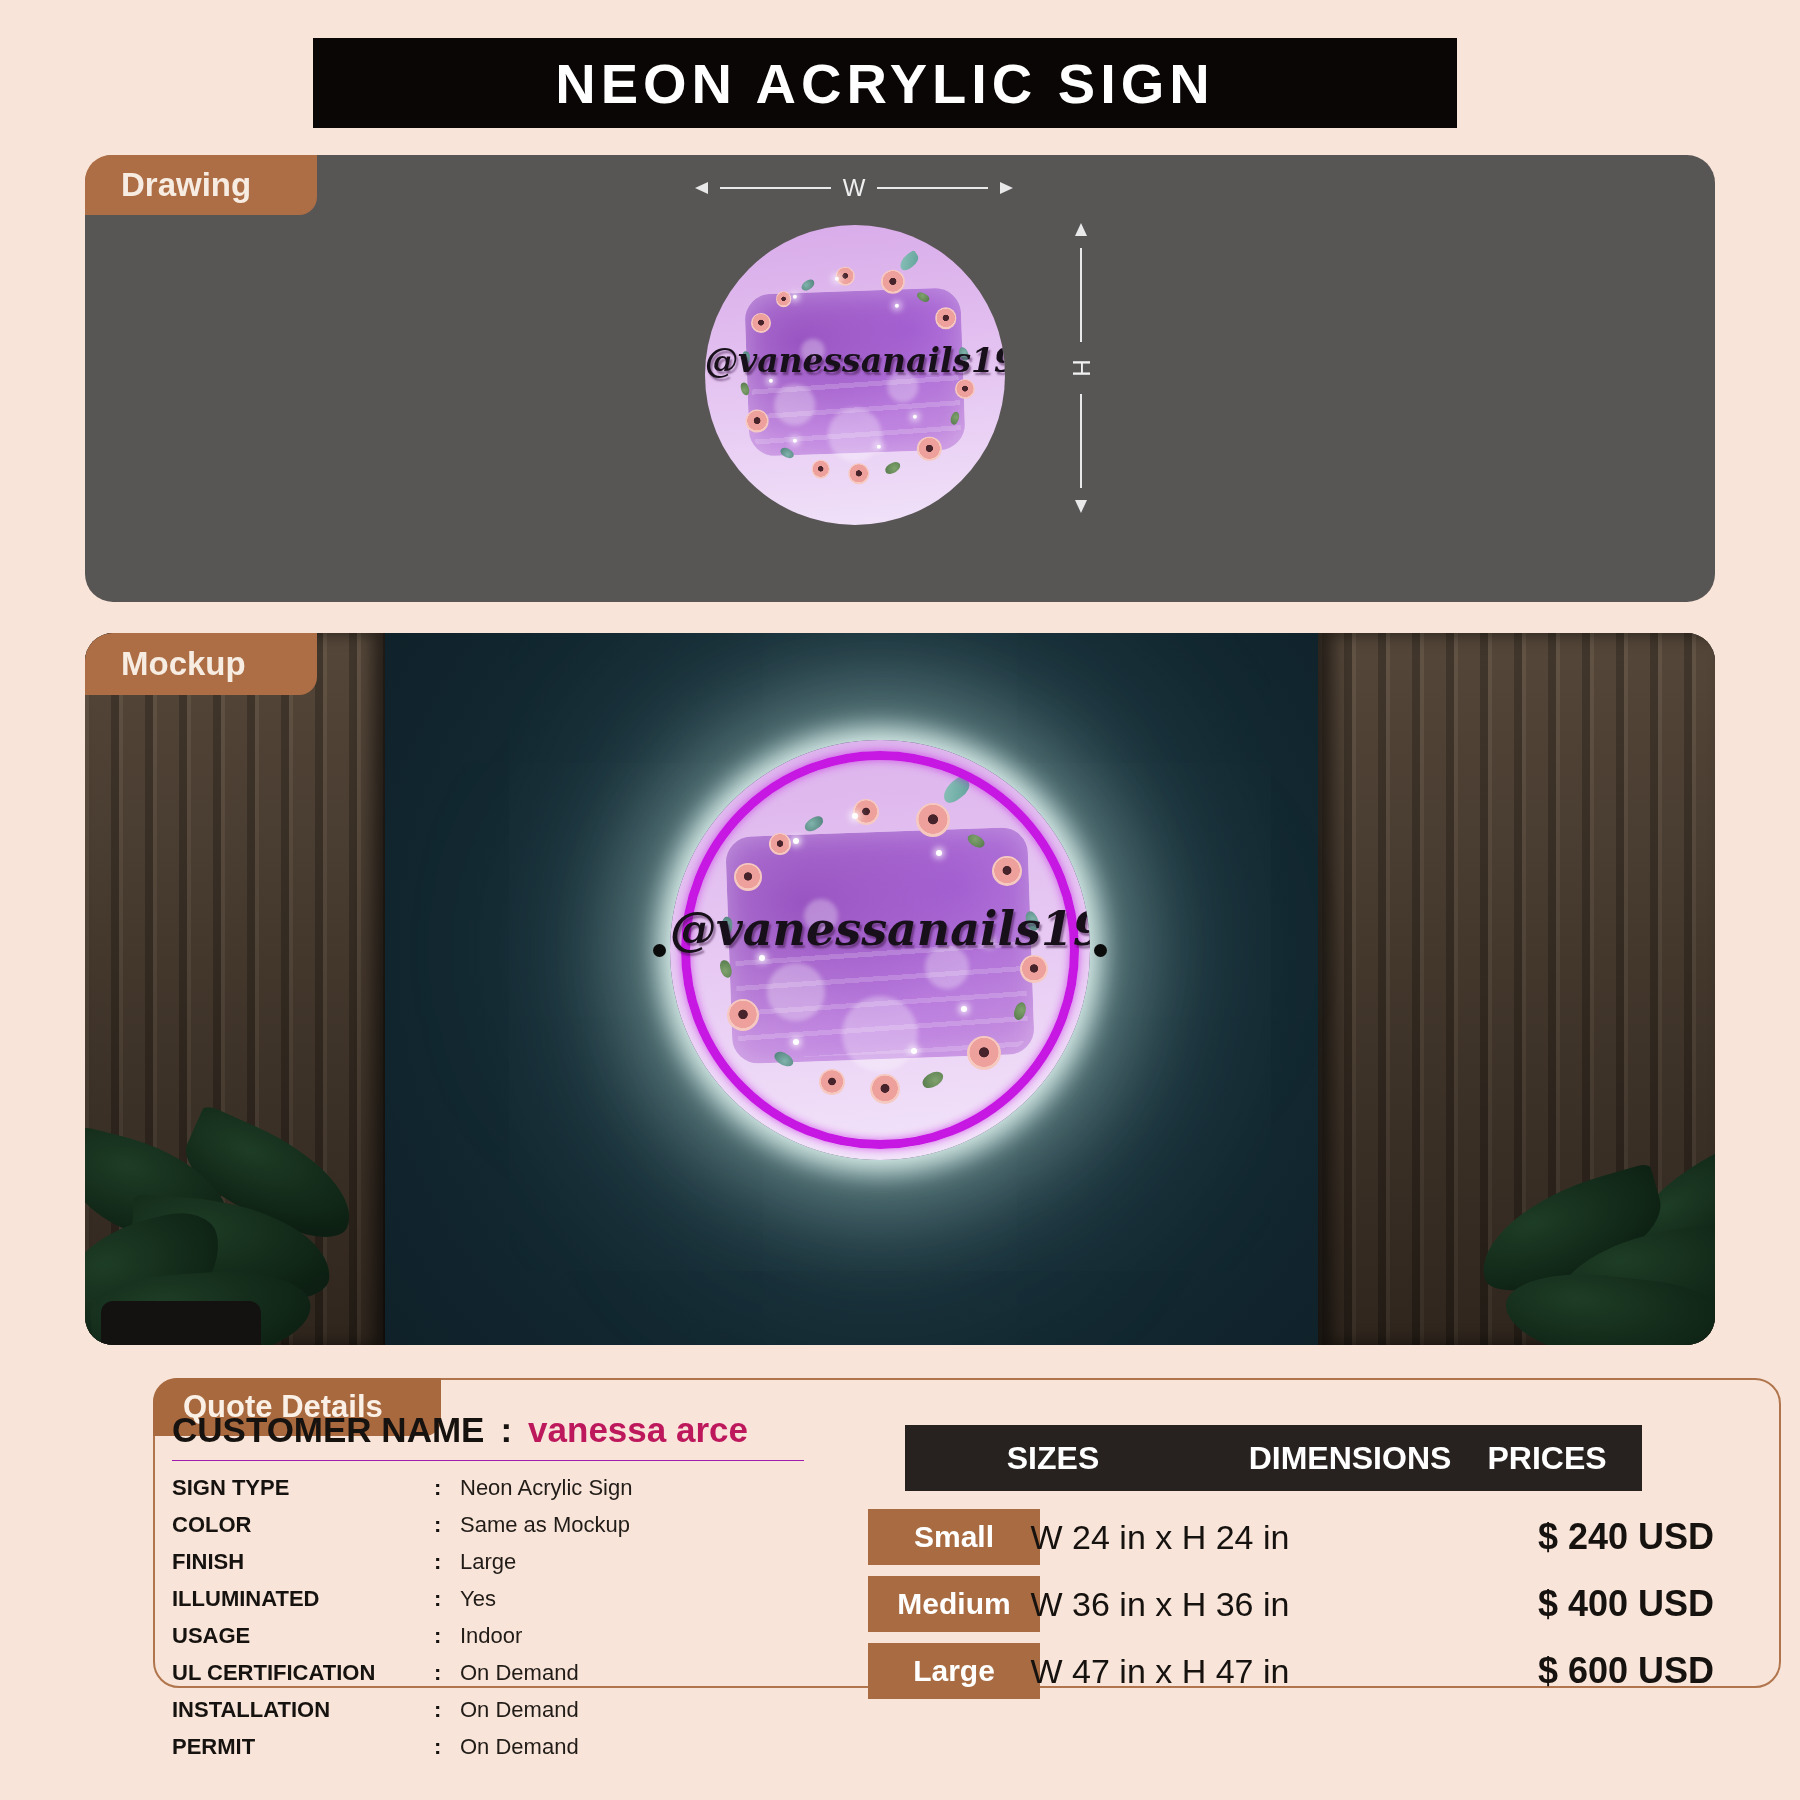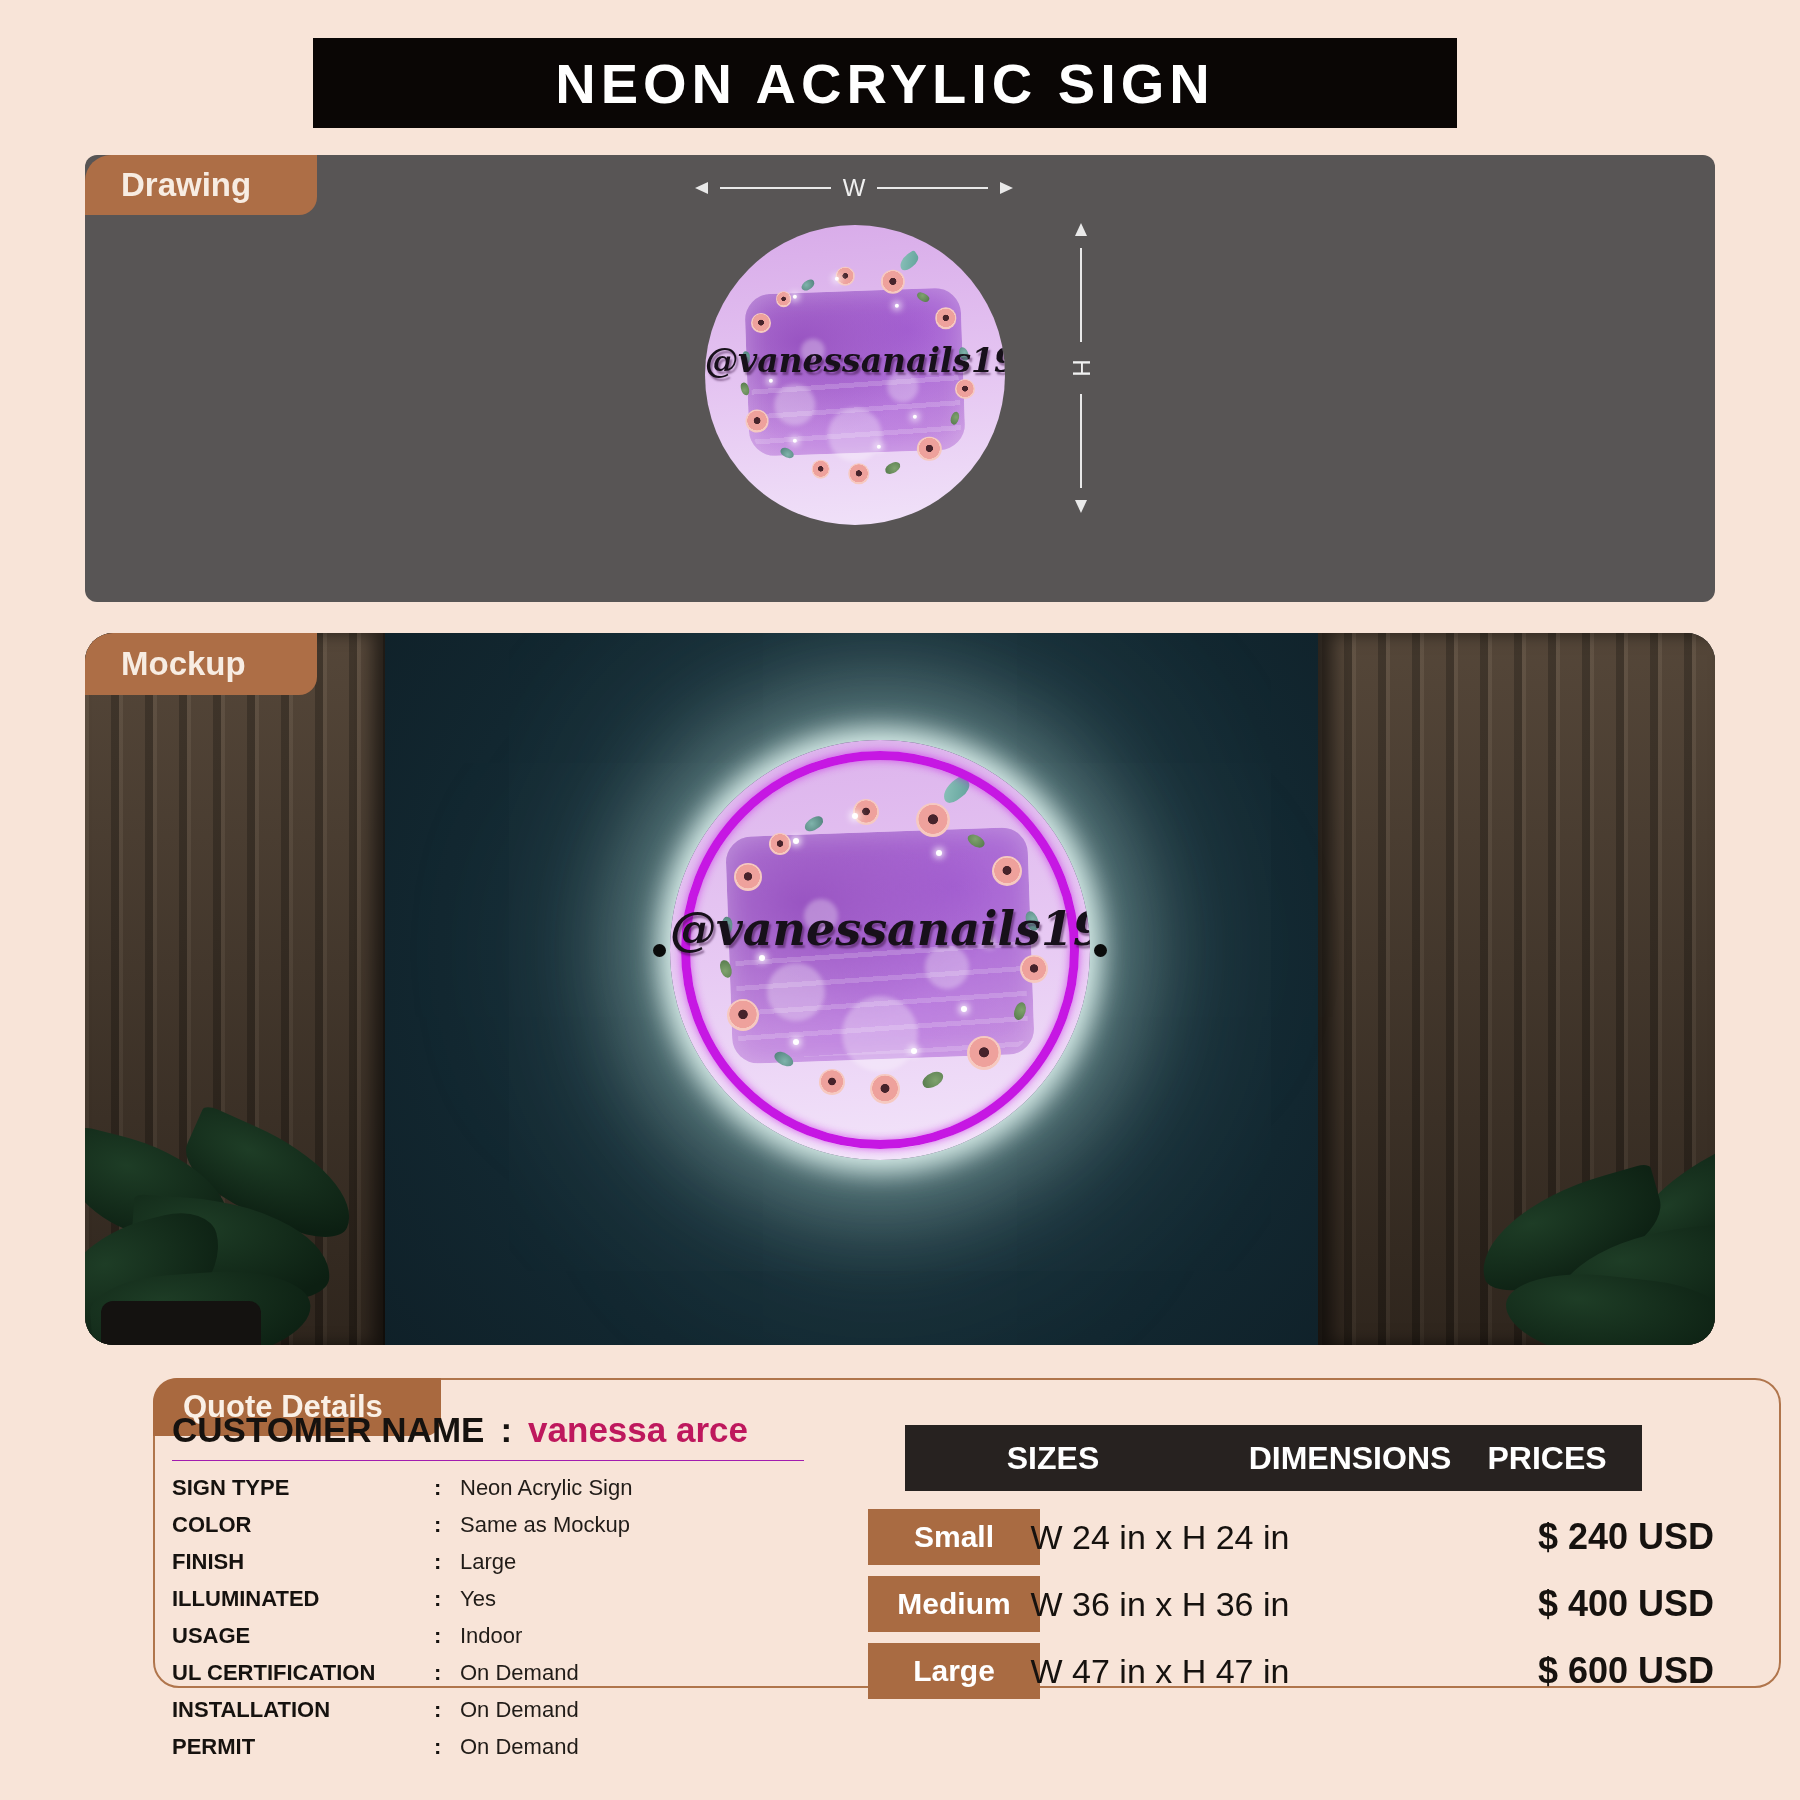--- a/index.html
+++ b/index.html
@@ -11,21 +11,21 @@
             background:#0a0605; color:#ffffff; display:flex; align-items:center; justify-content:center;
             font-weight:bold; font-size:56px; letter-spacing:5px; }
 
   
   .panel-tab { position:absolute; left:0; top:0; height:60px; background:#ad6e46; color:#f7ece2;
                font-weight:bold; font-size:33px; display:flex; align-items:center;
                border-radius:26px 0 18px 0; padding-left:36px; box-sizing:border-box; z-index:5; }
 
   
   .drawing-panel { position:absolute; left:85px; top:155px; width:1630px; height:447px;
-                   background:#585555; border-radius:12px; }
+                   background:#585555; border-radius:28px; }
   .dim-w { position:absolute; left:610px; top:24px; width:318px; height:18px; display:flex;
            align-items:center; gap:12px; color:#f0f0f0; }
   .dim-w .ln { flex:1; height:2px; background:#e9e9e9; }
   .dim-h { position:absolute; left:986px; top:68px; width:20px; height:290px; display:flex;
            flex-direction:column; align-items:center; gap:12px; color:#f0f0f0; }
   .dim-h .ln { flex:1; width:2px; background:#e9e9e9; }
   .dim-label { font-size:24px; }
   .rot90 { transform:rotate(90deg); }
   .ah { width:0; height:0; }
   .ah.left  { border-top:6px solid transparent; border-bottom:6px solid transparent; border-right:13px solid #e9e9e9; }

